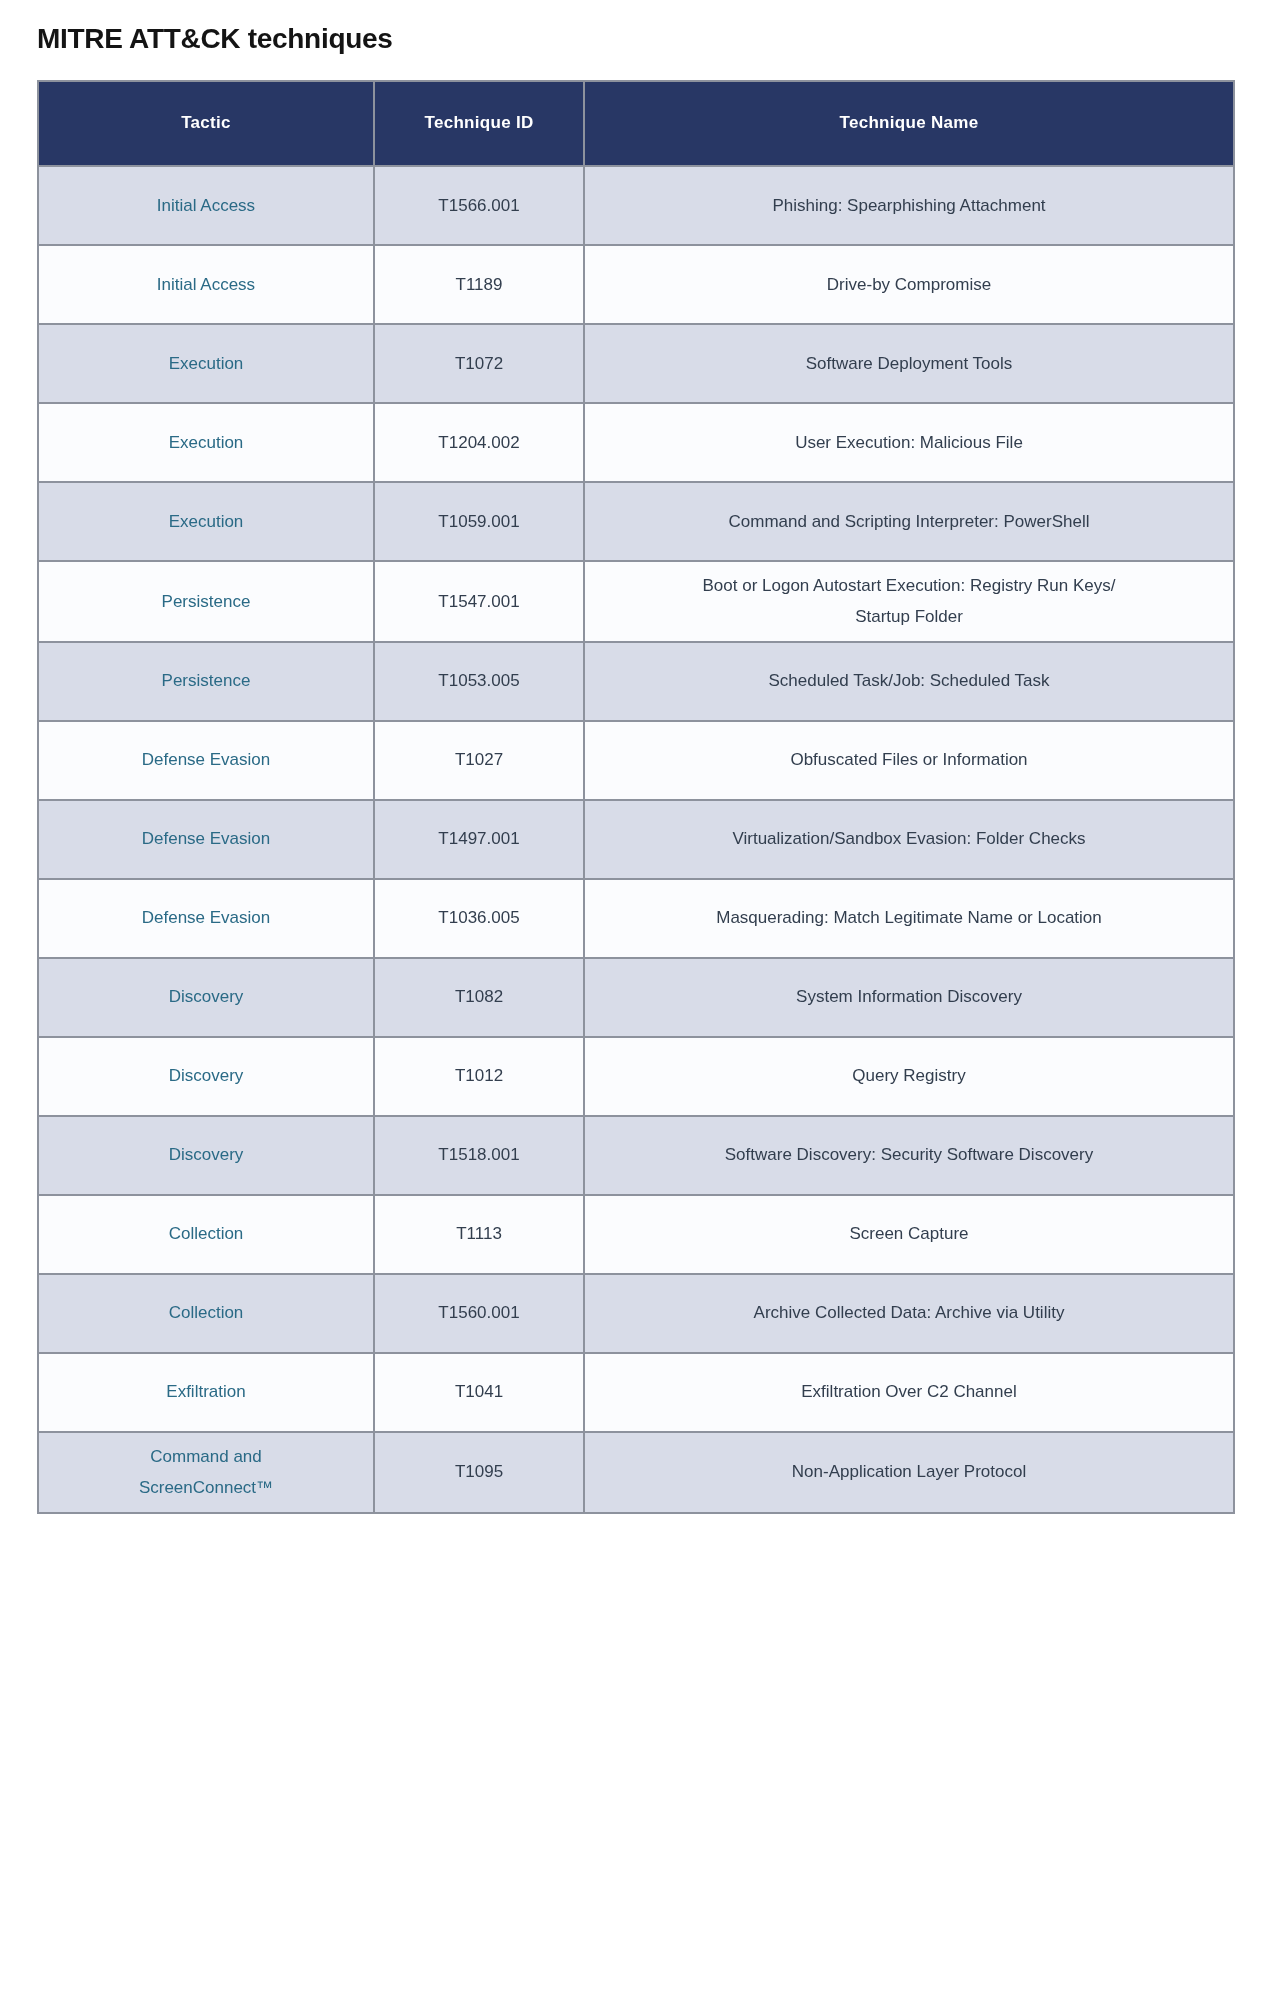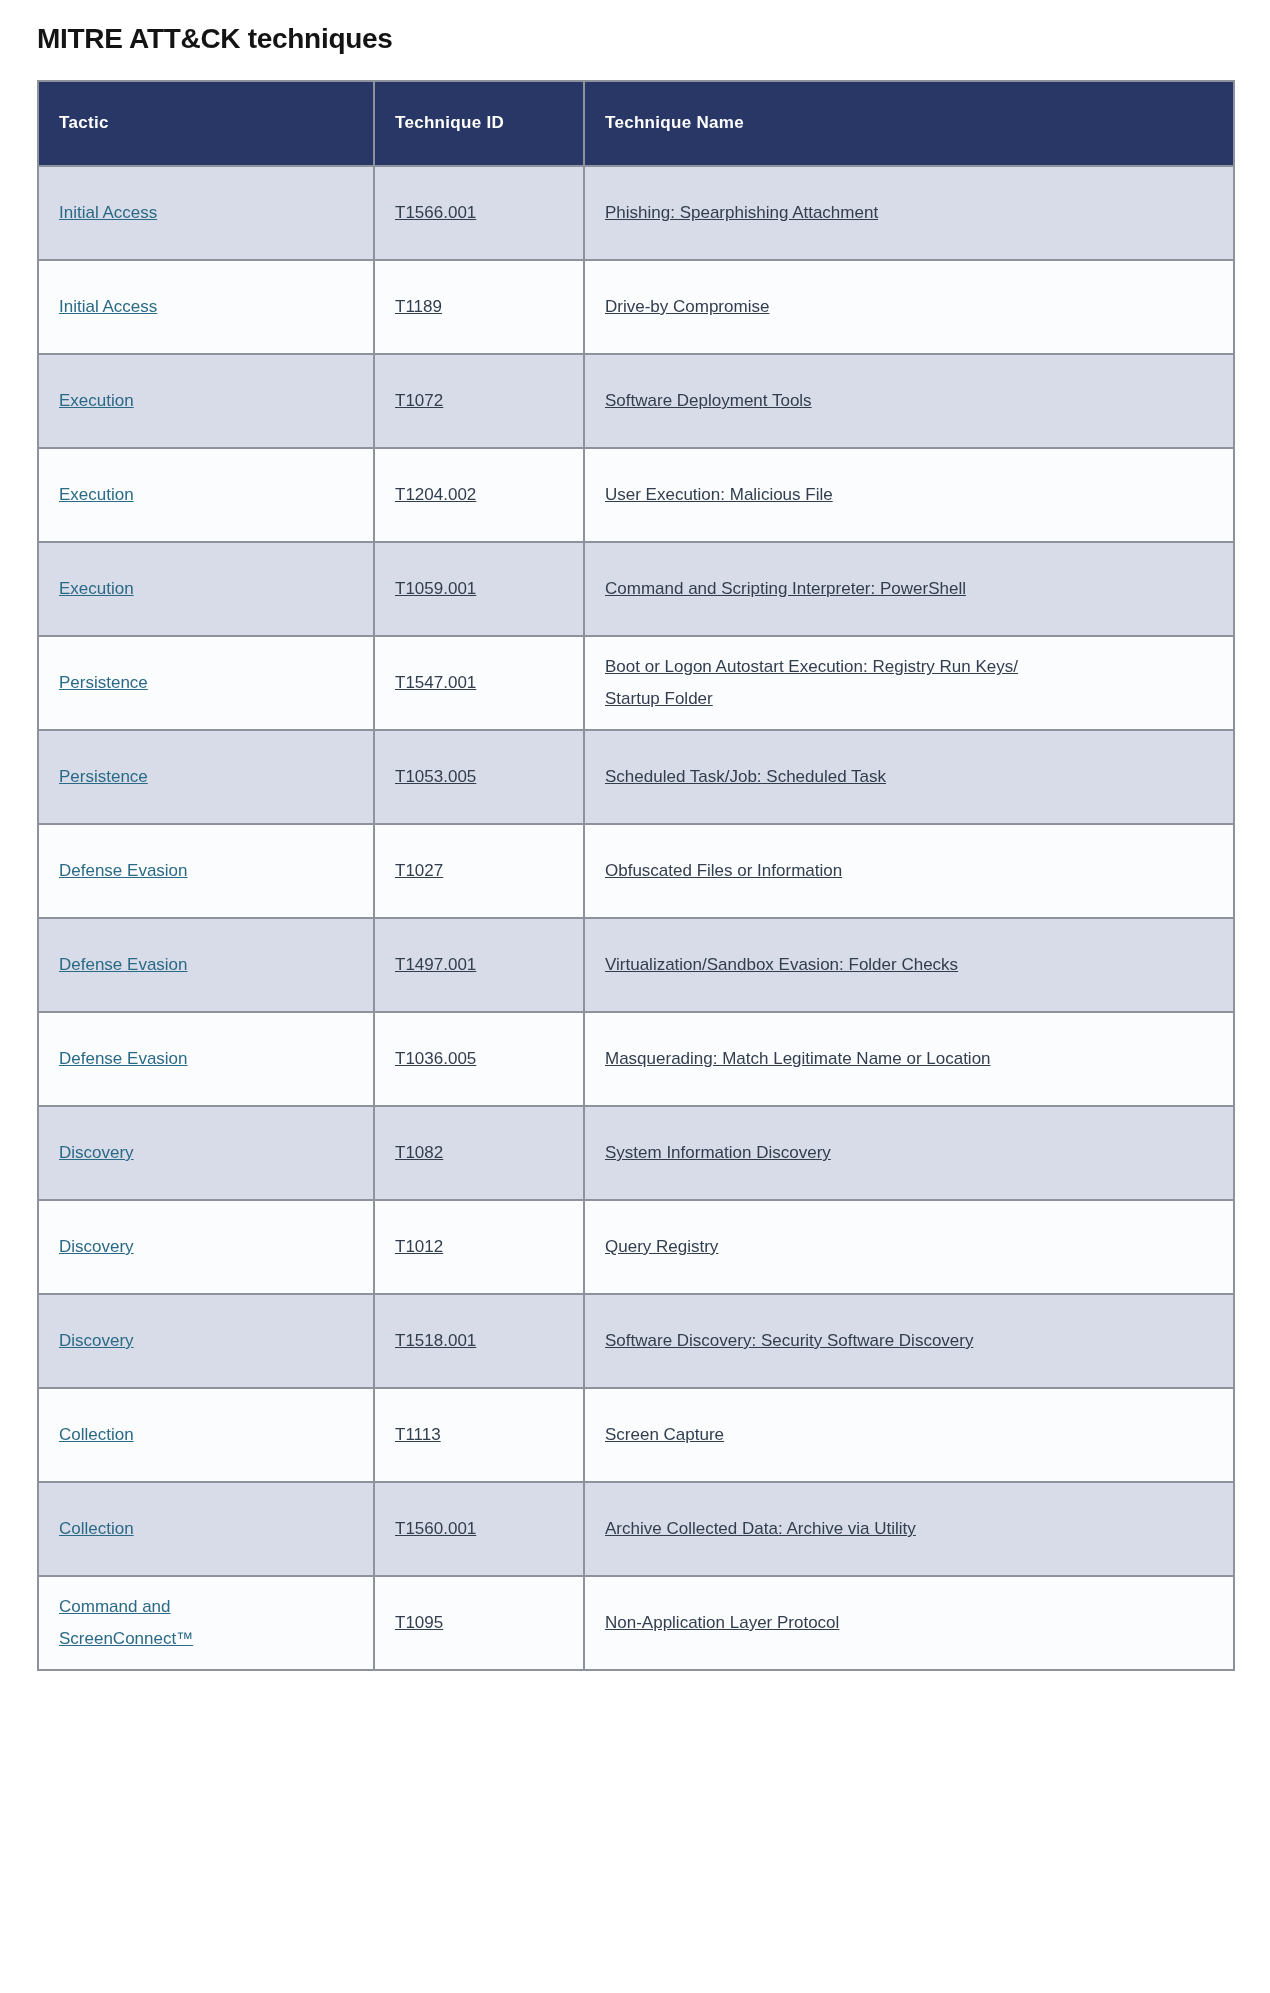--- a/index.html
+++ b/index.html
@@ -37,36 +37,36 @@
     border-collapse: collapse;
     table-layout: fixed;
     width: 1196px;
   }
   table.attack-table col.c-tactic { width: 336px; }
   table.attack-table col.c-id     { width: 210px; }
   table.attack-table col.c-name   { width: 650px; }
   th, td {
     border: 2px solid var(--border);
     padding: 8px 20px;
-    text-align: left;
+    text-align: center;
     vertical-align: middle;
     font-size: 17px;
     line-height: 1.85;
     white-space: pre-line;
     overflow-wrap: break-word;
   }
   thead th {
     background: var(--navy);
     color: var(--header-text);
     font-weight: 600;
     height: 85px;
     letter-spacing: 0.3px;
     line-height: 1.2;
   }
-  tbody td { height: 94px; text-decoration: underline; }
+  tbody td { height: 79px; }
   tbody tr:nth-child(odd)  td { background: var(--row-alt); }
   tbody tr:nth-child(even) td { background: var(--row-base); }
   td.tactic-cell { color: var(--tactic); }
   td.technique-id-cell,
   td.technique-name-cell { color: var(--body-text); }
 </style>
 </head>
 <body>
 
 <div class="page">
@@ -171,20 +171,25 @@
     <td class="technique-id-cell">T1113</td>
     <td class="technique-name-cell">Screen Capture</td>
   </tr>
 
   <tr>
     <td class="tactic-cell">Collection</td>
     <td class="technique-id-cell">T1560.001</td>
     <td class="technique-name-cell">Archive Collected Data: Archive via Utility</td>
   </tr>
 
+  <tr>
+    <td class="tactic-cell">Exfiltration</td>
+    <td class="technique-id-cell">T1041</td>
+    <td class="technique-name-cell">Exfiltration Over C2 Channel</td>
+  </tr>
 
 
   <tr>
     <td class="tactic-cell">Command and
 ScreenConnect™</td>
     <td class="technique-id-cell">T1095</td>
     <td class="technique-name-cell">Non-Application Layer Protocol</td>
   </tr>
 </tbody>
   </table>

